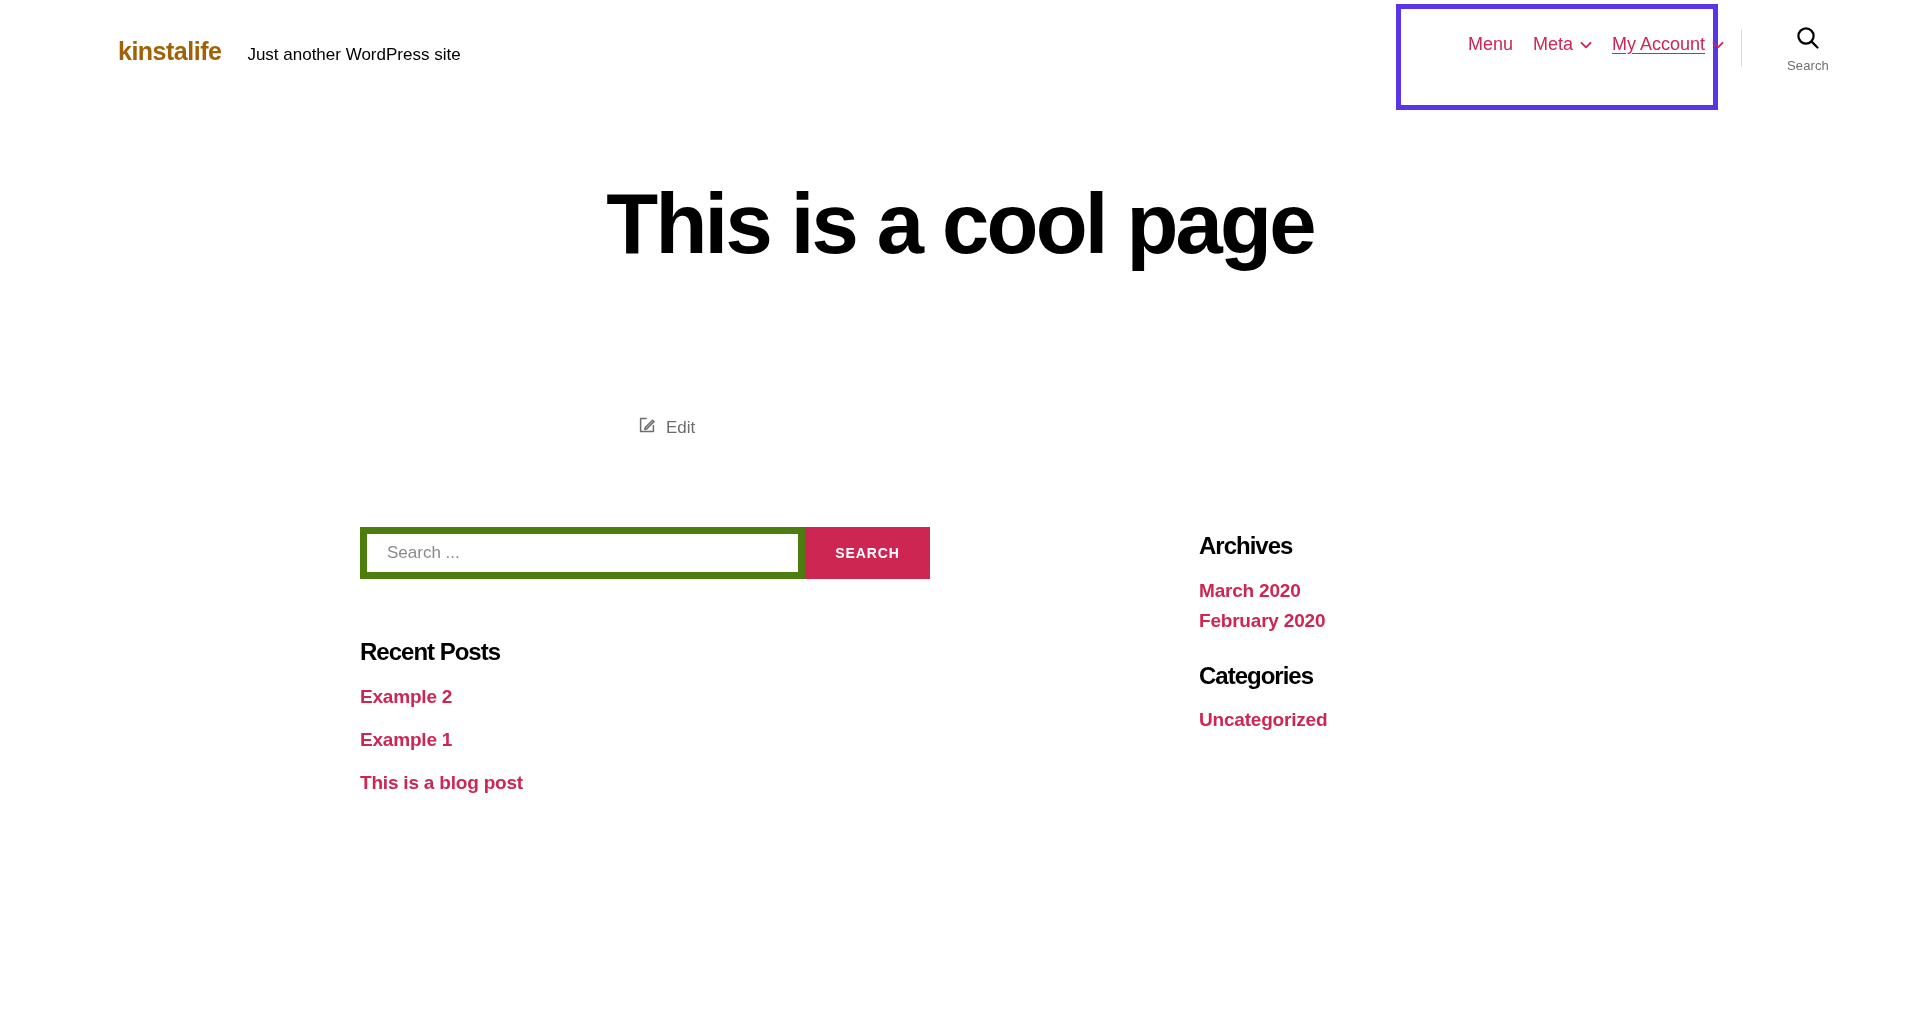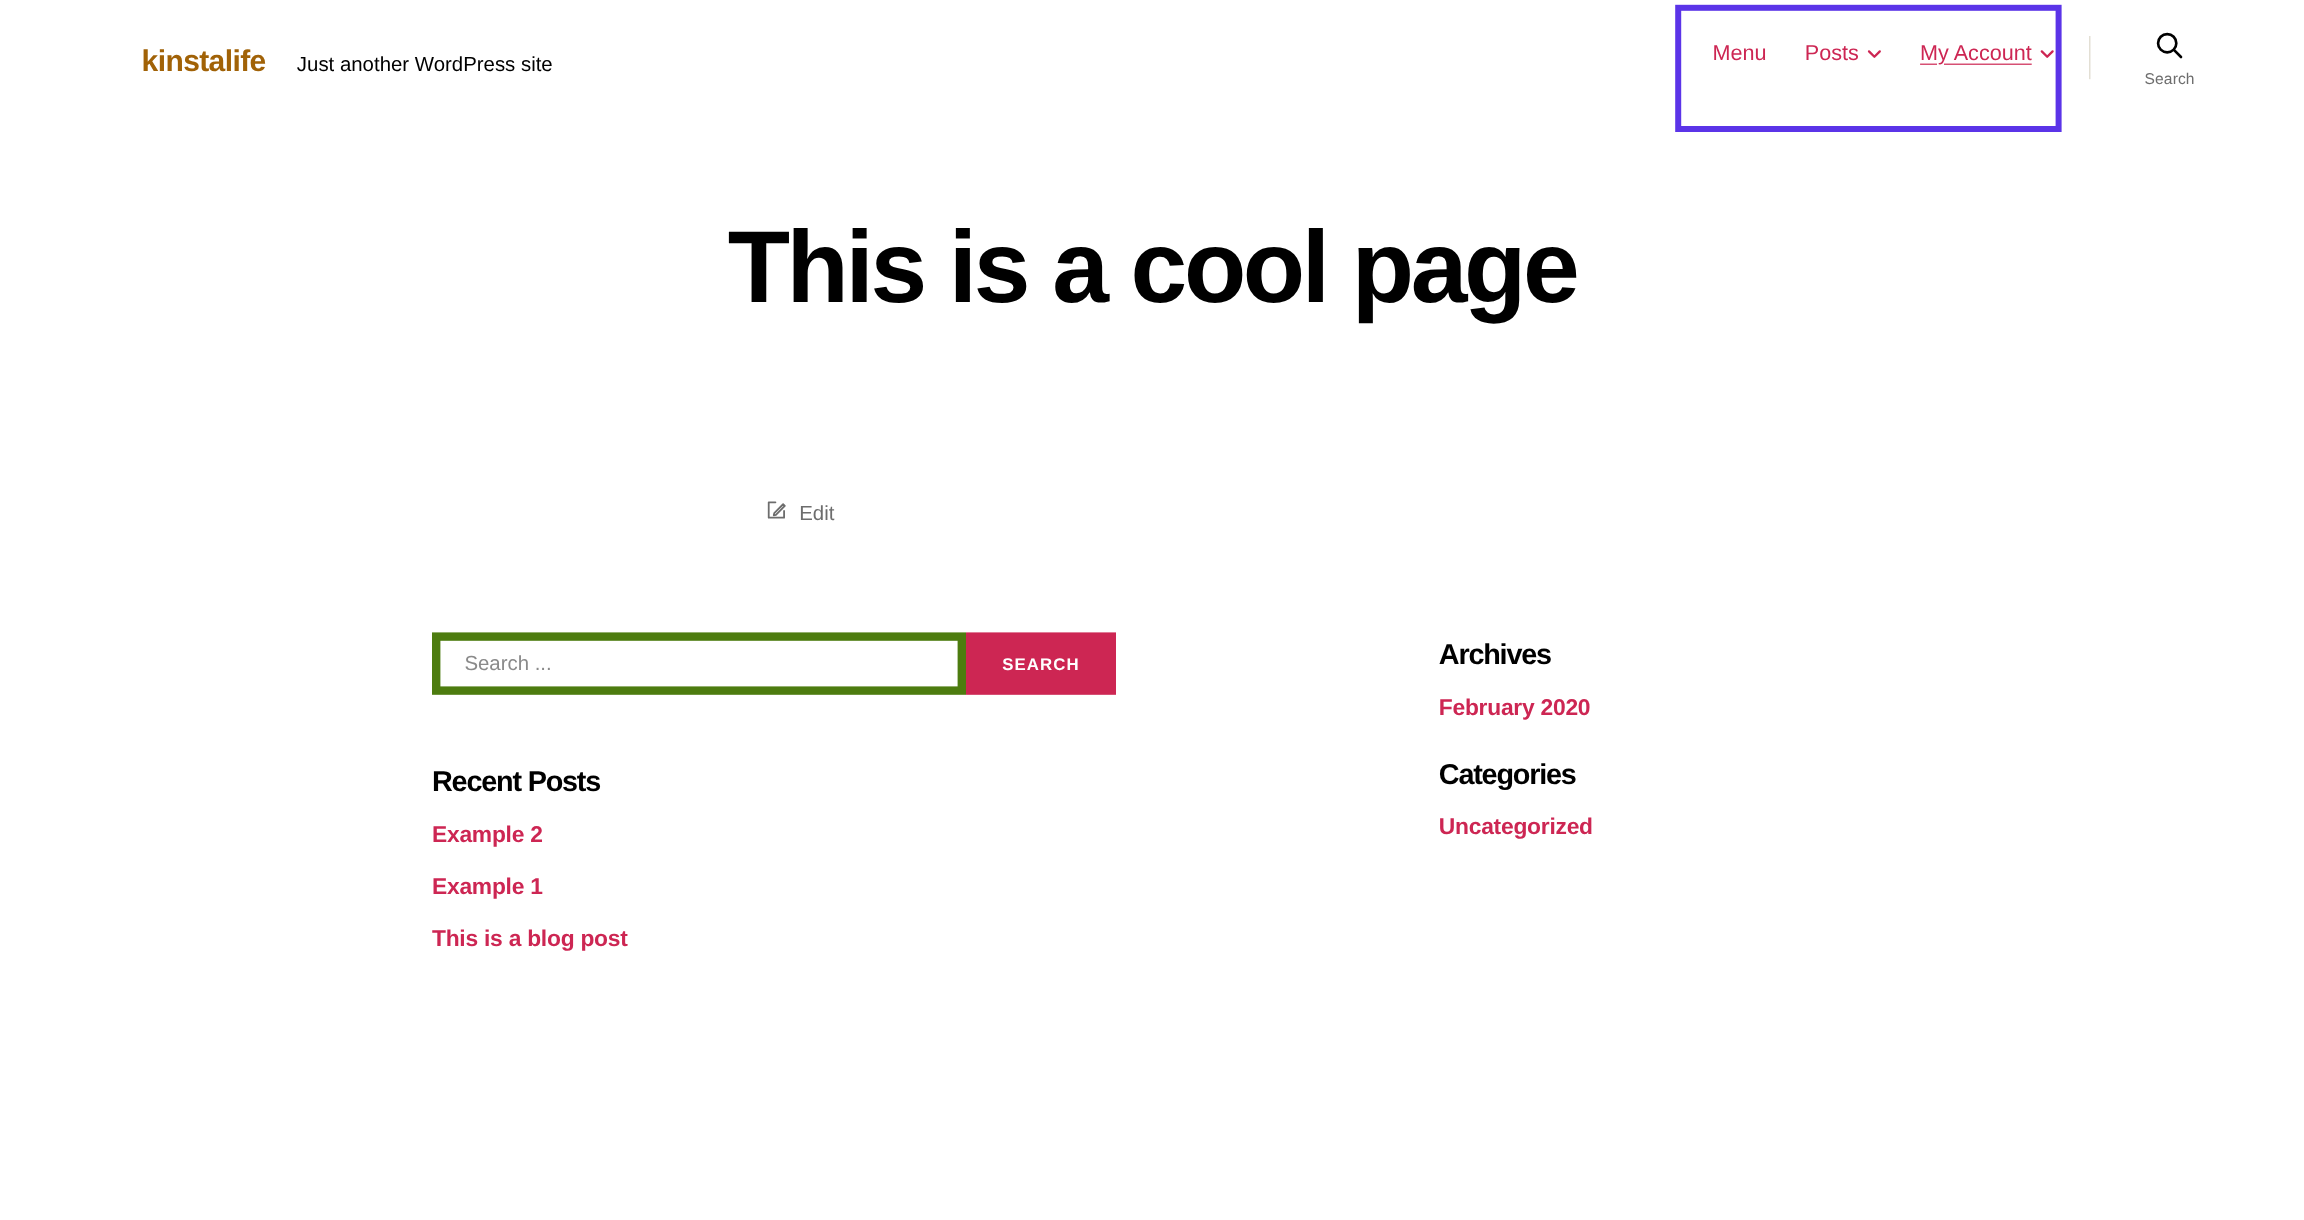--- a/index.html
+++ b/index.html
@@ -47,25 +47,25 @@
     top: 4px;
     width: 322px;
     height: 106px;
     border: 5px solid #5b34e8;
     background: transparent;
     pointer-events: none;
   }
 
   .primary-nav {
     position: absolute;
-    left: 1427px;
+    left: 1468px;
     top: 30px;
     display: flex;
     align-items: center;
-    gap: 32px;
+    gap: 20px;
     height: 28px;
   }
   .nav-link {
     font-size: 18px;
     color: #cd2653;
     text-decoration: none;
     display: inline-flex;
     align-items: center;
     gap: 7px;
     white-space: nowrap;
@@ -228,21 +228,21 @@
 
   <div class="nav-highlight"></div>
 
   <nav class="primary-nav">
 
     <a href="#" class="nav-link">
       <span>Menu</span>
     </a>
 
     <a href="#" class="nav-link">
-      <span>Posts</span>
+      <span>Meta</span>
       <span class="chev">
         <svg width="12" height="12" viewBox="0 0 12 12" aria-hidden="true">
           <path d="M1.5 3.8 L6 8.3 L10.5 3.8" fill="none" stroke="#cd2653" stroke-width="1.9" stroke-linecap="round" stroke-linejoin="round"></path>
         </svg>
       </span>
     </a>
 
     <a href="#" class="nav-link is-hovered">
       <span>My Account</span>
       <span class="chev">
@@ -309,20 +309,23 @@
     </div>
 
   </div>
 
   <div class="widget-col right">
 
     <div class="widget-block archives">
       <h2 class="widget-title">Archives</h2>
       <ul class="link-list">
         <li>
+          <a href="#">March 2020</a>
+        </li>
+        <li>
           <a href="#">February 2020</a>
         </li>
       </ul>
     </div>
 
     <div class="widget-block categories">
       <h2 class="widget-title">Categories</h2>
       <ul class="link-list">
         <li>
           <a href="#">Uncategorized</a>

